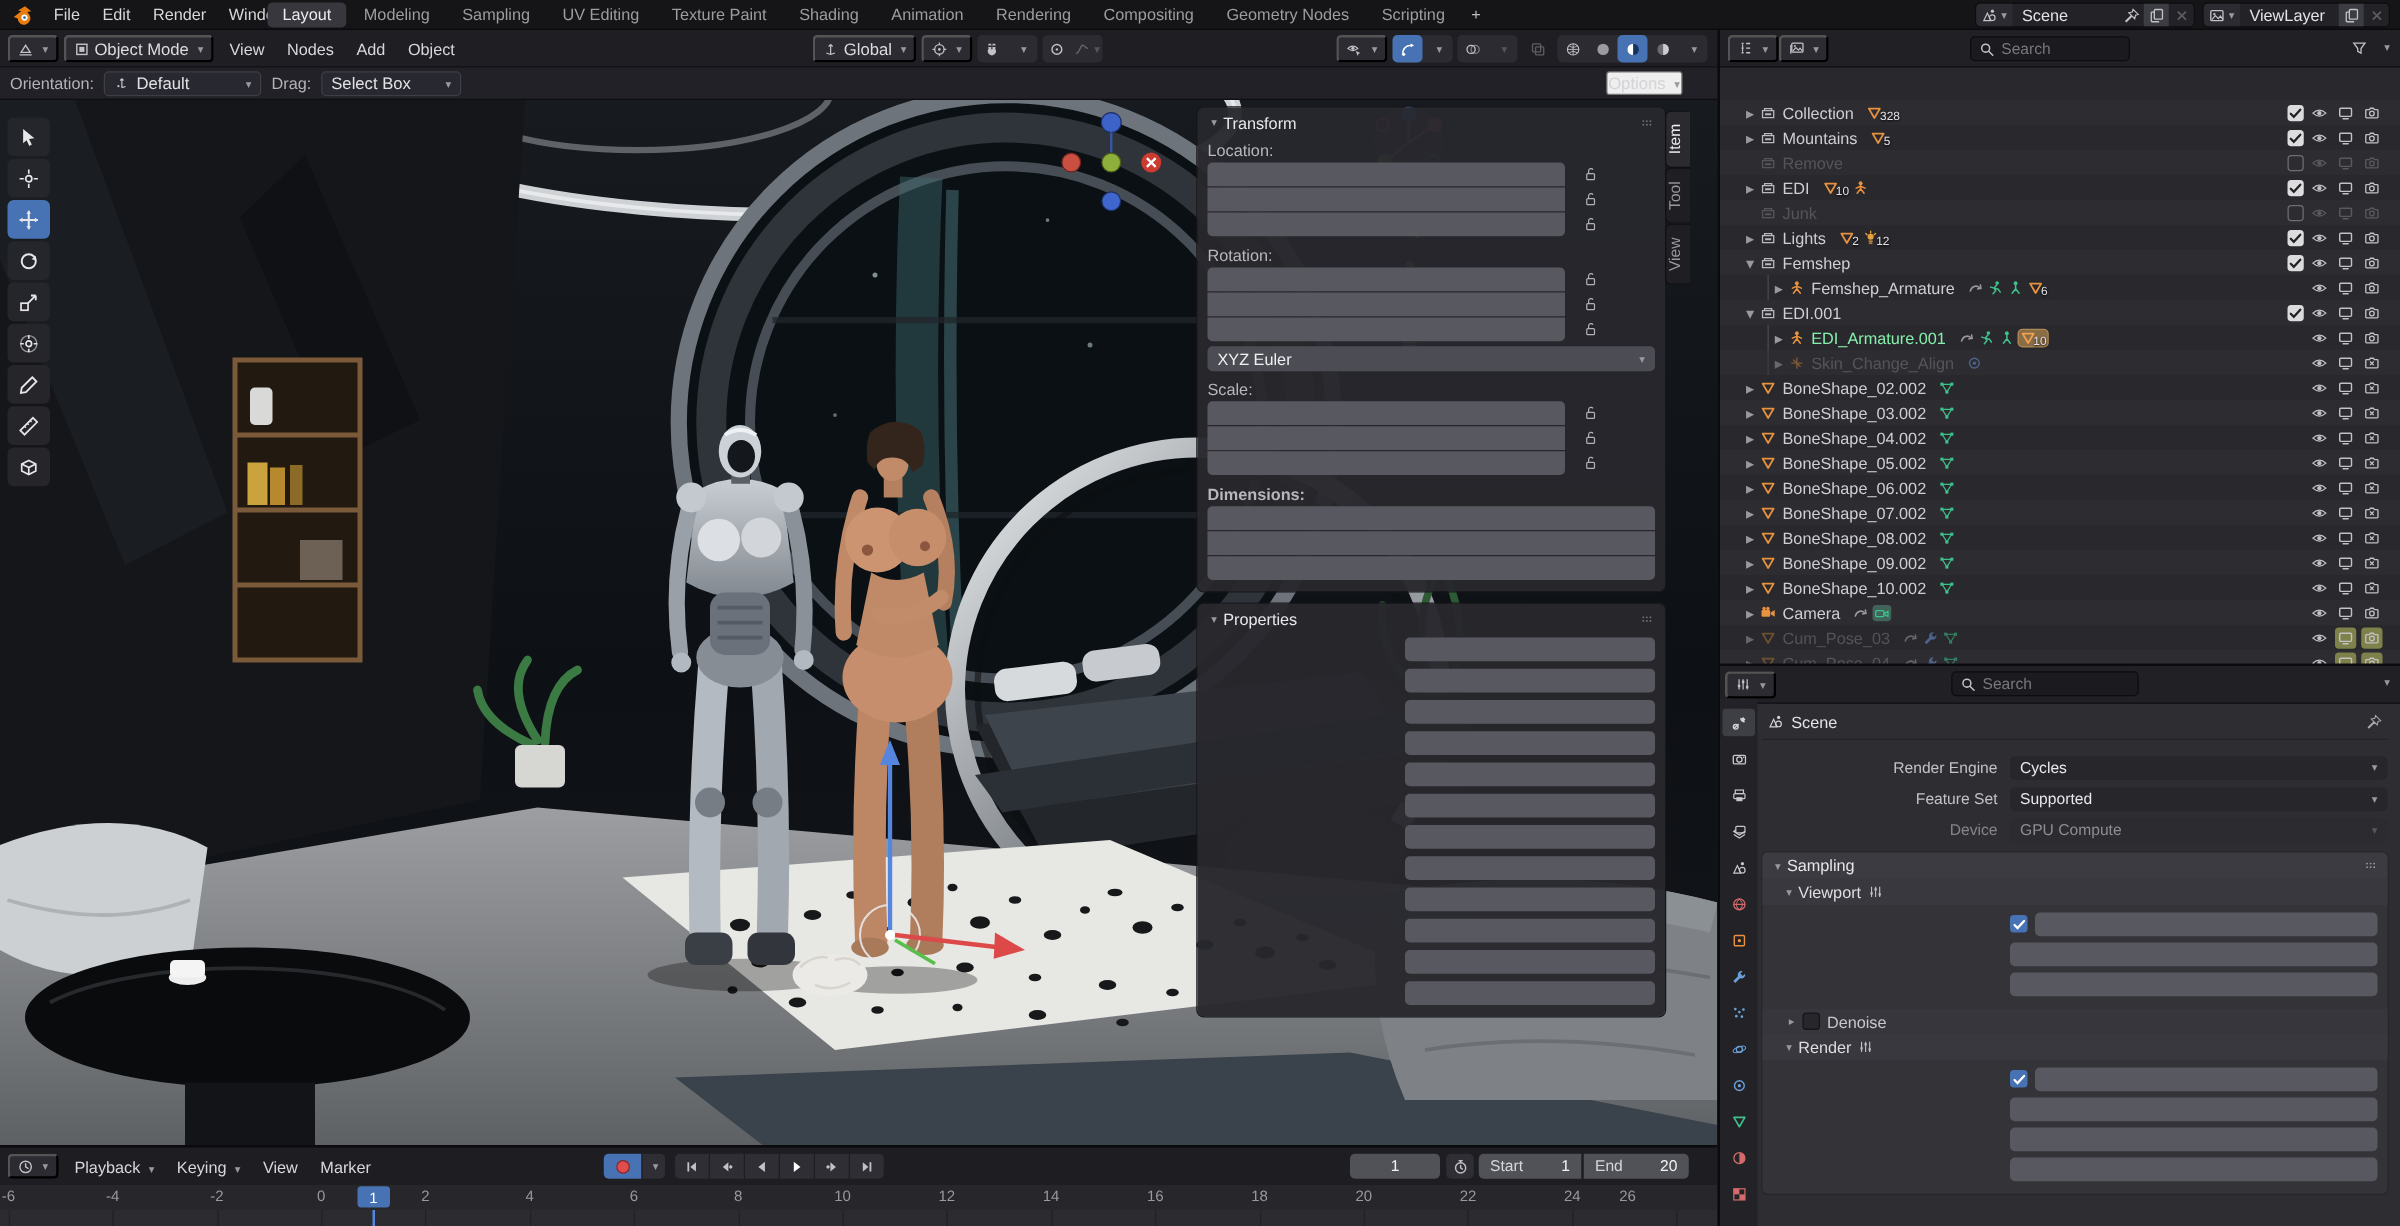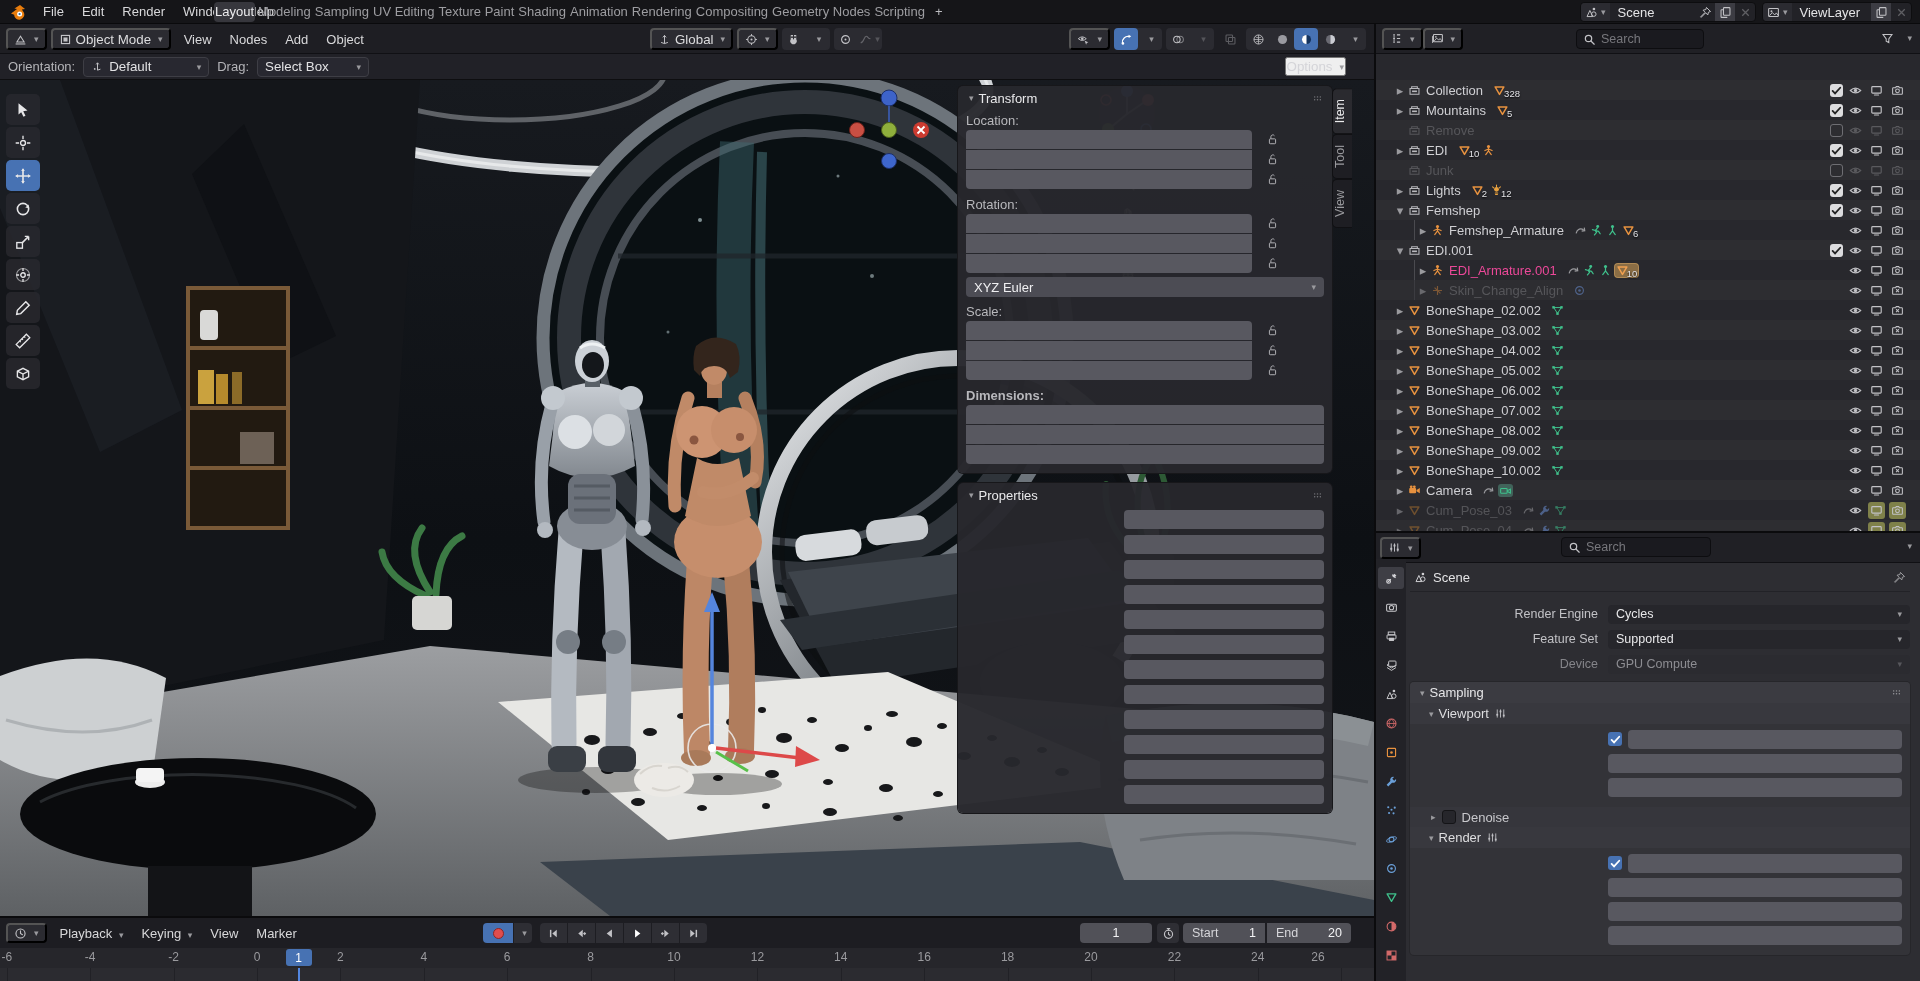--- a/index.html
+++ b/index.html
@@ -9,21 +9,21 @@
 .icon{display:inline-flex;width:16px;height:16px;flex:none;align-items:center;justify-content:center;color:#c2c2c6;}
 .icon svg{width:100%;height:100%;}
 .icon.sm{width:13px;height:13px;}
 .chev{font-size:9px;color:#9a9a9e;margin-left:3px;}
 
 #topbar{position:absolute;left:0;top:0;width:1920px;height:24px;background:#151518;display:flex;align-items:center;border-bottom:1px solid #0a0a0c;}
 #logo{width:20px;height:16px;margin:0 6px 0 8px;}
 #menubar{display:flex;}
 .menu-item{padding:3px 9px;color:#d8d8da;border-radius:4px;cursor:default;}
 #wstabs{position:absolute;left:214px;top:2px;display:flex;gap:2px;align-items:center;}
-.wstab{padding:2px 1px;height:20px;line-height:16px;border-radius:4px;color:#9d9da1;}
+.wstab{padding:2px 12px;height:20px;line-height:16px;border-radius:4px;color:#9d9da1;}
 .wstab.active{background:#37373d;color:#ececee;}
 .wstab.add{padding:2px 7px;color:#bdbdc1;}
 .idsel{position:absolute;top:2px;height:20px;background:#222227;border-radius:4px;display:flex;align-items:center;border:1px solid #0d0d0f;}
 .idsel .typ{display:flex;align-items:center;background:#2b2b31;height:100%;border-radius:4px 0 0 4px;padding:0 4px;}
 .idsel .nm{padding:0 8px;color:#e4e4e6;flex:1;}
 .idsel .mini{width:20px;height:100%;display:flex;align-items:center;justify-content:center;}
 .idsel .mini.box{background:#3c3c43;}
 .dim{opacity:.38;}
 
 #vp-header{position:absolute;left:0;top:24px;width:1374px;height:30px;background:#1e1e23;border-bottom:1px solid #101014;}
@@ -70,21 +70,21 @@
 #outliner{position:absolute;left:1374px;top:24px;width:546px;height:507px;background:#28282d;border-left:2px solid #0b0b0d;overflow:hidden;}
 .ed-header{height:30px;background:#202025;border-bottom:1px solid #101014;position:relative;display:flex;align-items:center;}
 .search{height:20px;background:#1a1a1f;border:1px solid #0d0d10;border-radius:4px;color:#cdcdd1;display:flex;align-items:center;padding:0 6px;gap:5px;}
 .search input{background:none;border:none;outline:none;color:#cdcdd1;width:100%;font-size:12.5px;}
 .search input::placeholder{color:#77777c;}
 #oltree{position:absolute;left:0;top:30px;right:0;bottom:0;}
 .ol-row{position:absolute;left:0;width:100%;height:20px;display:flex;align-items:center;}
 .ol-row.alt{background:rgba(255,255,255,.025);}
 .ol-row .lbl{margin-left:5px;color:#cfcfd3;white-space:nowrap;}
 .ol-row.dimrow .lbl{color:#77777b;}
-.ol-row.active .lbl{color:#ec4899;}
+.ol-row.active .lbl{color:#86efac;}
 .ol-exp{width:16px;text-align:center;color:#9a9a9e;flex:none;}
 .ol-badges{display:flex;align-items:center;margin-left:10px;gap:3px;}
 .badge{display:flex;align-items:flex-end;}
 .badge .cnt{font-size:9.5px;color:#e2e2e6;margin-left:-2px;margin-bottom:-2px;text-shadow:0 1px 2px #000;}
 .badge.sel{background:#8a6d45;border-radius:3px;padding:0 1px;box-shadow:0 0 0 1px #b08a55;}
 .badge.selteal{background:#41635a;border-radius:3px;padding:0 1px;}
 .ol-toggles{position:absolute;right:14px;display:flex;gap:4px;align-items:center;}
 .tgl{width:17px;height:17px;display:flex;align-items:center;justify-content:center;color:#c6c6ca;}
 .tgl.outl{color:#97979b;}
 .tgl.olive{background:#7f814a;border-radius:3px;color:#23230f;}
@@ -1055,21 +1055,21 @@
         <span class="rlabel" style="left:507.20000000000005px;">6</span>
         <span class="rlabel" style="left:590.6px;">8</span>
         <span class="rlabel" style="left:674px;">10</span>
         <span class="rlabel" style="left:757.4000000000001px;">12</span>
         <span class="rlabel" style="left:840.8000000000001px;">14</span>
         <span class="rlabel" style="left:924.2px;">16</span>
         <span class="rlabel" style="left:1007.6px;">18</span>
         <span class="rlabel" style="left:1091px;">20</span>
         <span class="rlabel" style="left:1174.4px;">22</span>
         <span class="rlabel" style="left:1257.8000000000002px;">24</span>
-        <span class="rlabel" style="left:1302px;margin-left:16px;">26</span>
+        <span class="rlabel" style="left:1302px;">26</span>
         <div id="curbadge" style="left:298.7px;">1</div>
       </div>
     <div id="tl-track">
         <div class="gline" style="left:6.799999999999983px;"></div>
         <div class="gline" style="left:90.19999999999999px;"></div>
         <div class="gline" style="left:173.6px;"></div>
         <div class="gline" style="left:257px;"></div>
         <div class="gline" style="left:340.4px;"></div>
         <div class="gline" style="left:423.8px;"></div>
         <div class="gline" style="left:507.20000000000005px;"></div>

